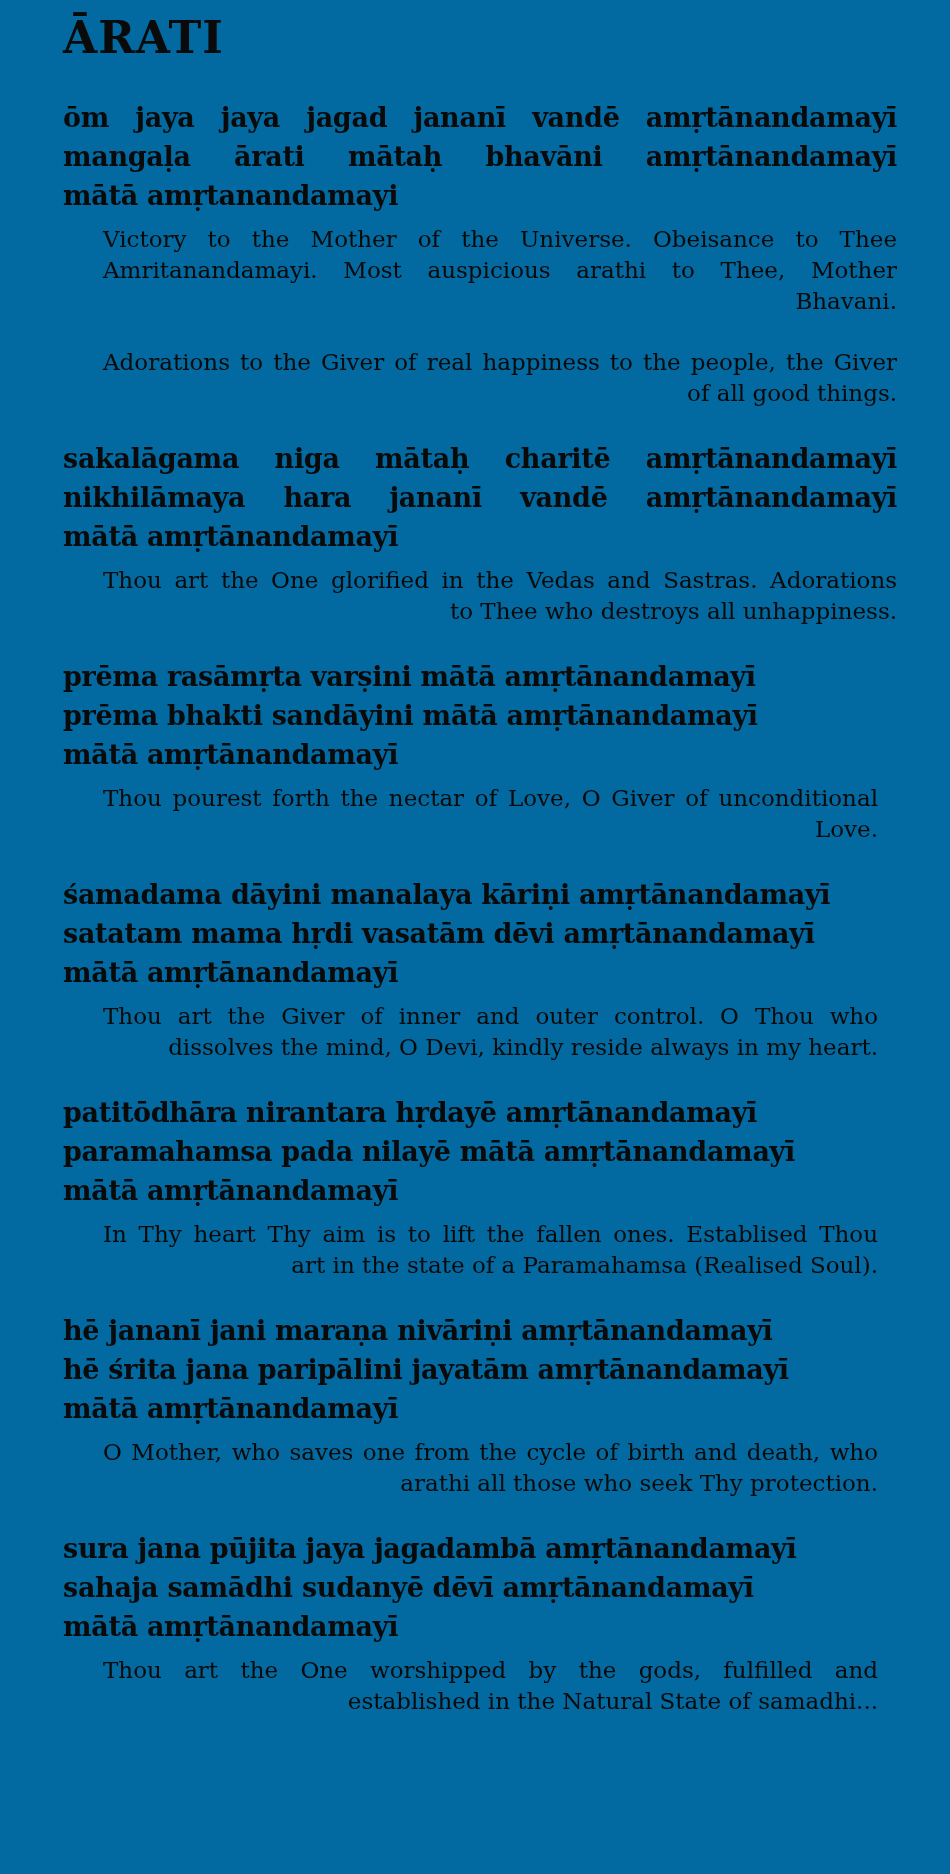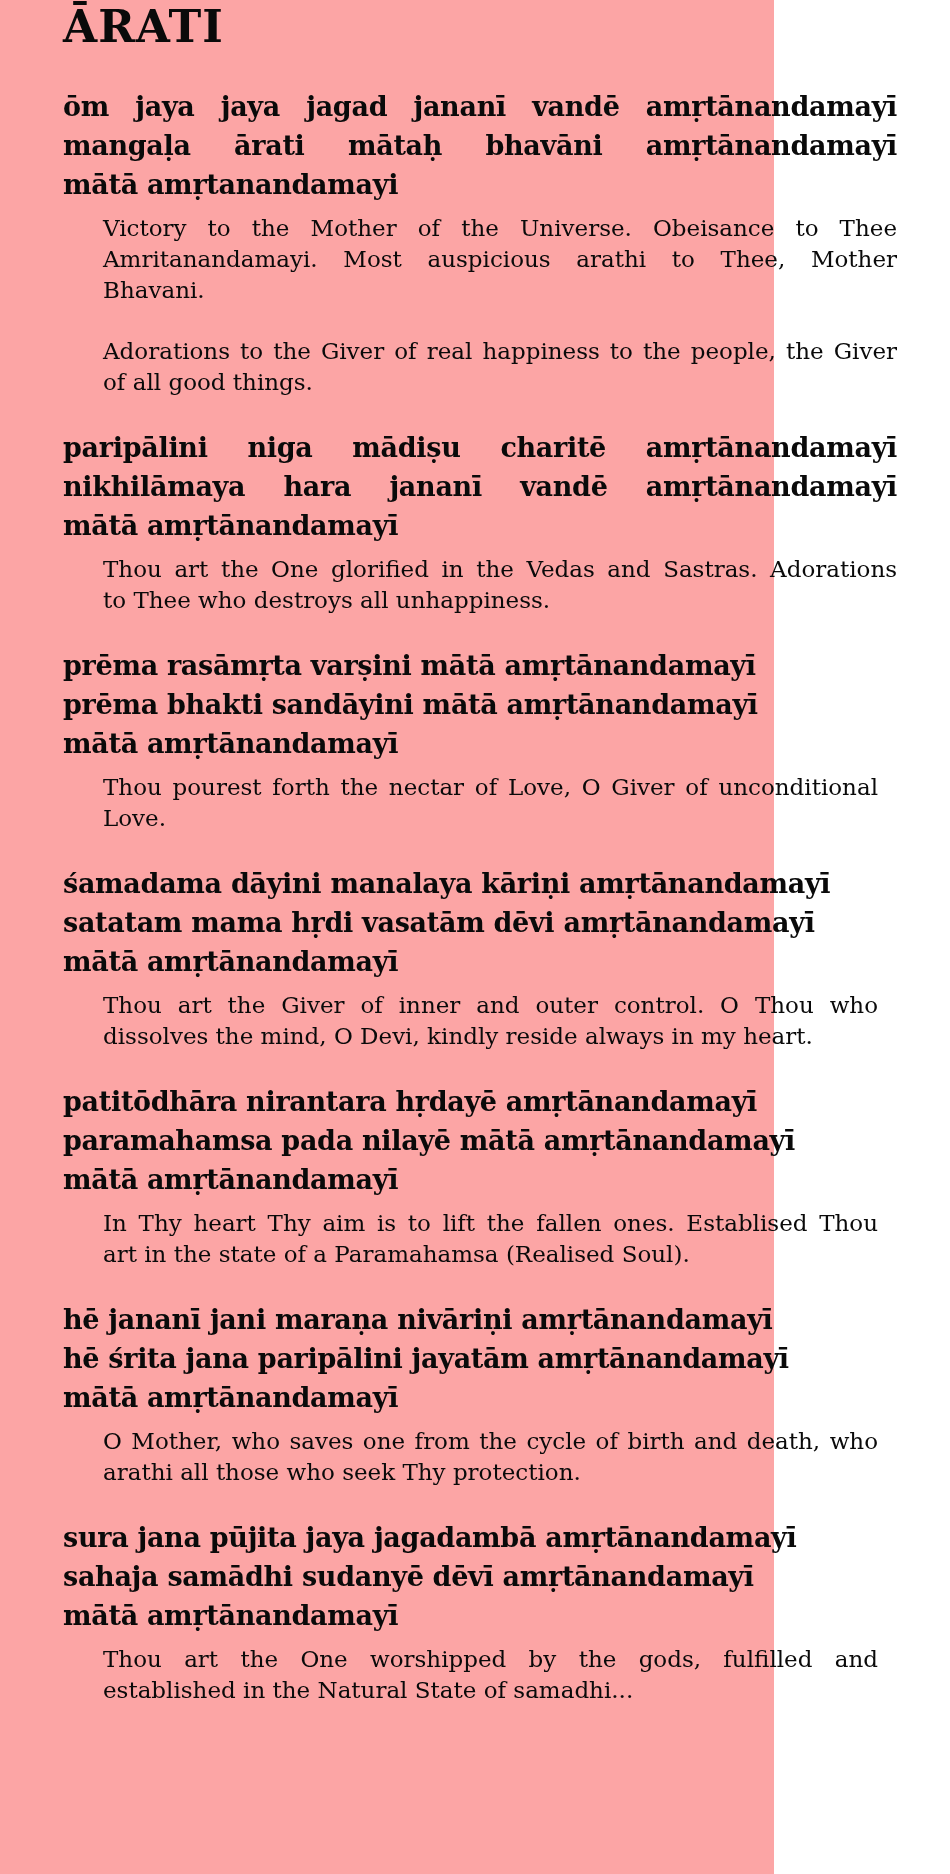--- a/index.html
+++ b/index.html
@@ -2,25 +2,25 @@
 <html><head>
 <meta charset="utf-8">
 <style>
   html, body {
     margin: 0;
     padding: 0;
     background: #ffffff;
     color: #0a0a0a;
   }
   .page {
-    width: 774px;
+    width: 950px;
     min-height: 1874px;
     box-sizing: border-box;
-    padding-top: 3px;
-    background: #fca5a5;
+    padding-top: 14px;
+    background: #0369a1;
     font-family: "DejaVu Serif", "Liberation Serif", serif;
   }
   h1.title {
     margin: 0 0 36px 63px;
     font-size: 44px;
     line-height: 1.1;
     font-weight: bold;
     letter-spacing: 1px;
     font-family: "DejaVu Serif", "Liberation Serif", serif;
   }
@@ -48,20 +48,21 @@
     text-align-last: justify;
   }
   .trans {
     margin-left: 40px;
   }
   .tline {
     font-family: "DejaVu Serif", "Liberation Serif", serif;
     font-weight: normal;
     font-size: 23px;
     line-height: 31px;
+    text-align: right;
   }
   .tline.fill {
     text-align: justify;
     text-align-last: justify;
   }
 </style>
 </head>
 <body>
 
 <div class="page">
@@ -80,21 +81,21 @@
         </div>
       </section>
       <section class="verse">
         <div class="trans">
           <div class="tline fill">Adorations to the Giver of real happiness to the people, the Giver</div>
           <div class="tline">of all good things.</div>
         </div>
       </section>
       <section class="verse">
         <div class="verse-lines">
-          <div class="vline fill">paripālini niga mādiṣu charitē amṛtānandamayī</div>
+          <div class="vline fill">sakalāgama niga mātaḥ charitē amṛtānandamayī</div>
           <div class="vline fill">nikhilāmaya hara jananī vandē amṛtānandamayī</div>
           <div class="vline">mātā amṛtānandamayī</div>
         </div>
         <div class="trans">
           <div class="tline fill">Thou art the One glorified in the Vedas and Sastras. Adorations</div>
           <div class="tline">to Thee who destroys all unhappiness.</div>
         </div>
       </section>
       <section class="verse indented">
         <div class="verse-lines">

